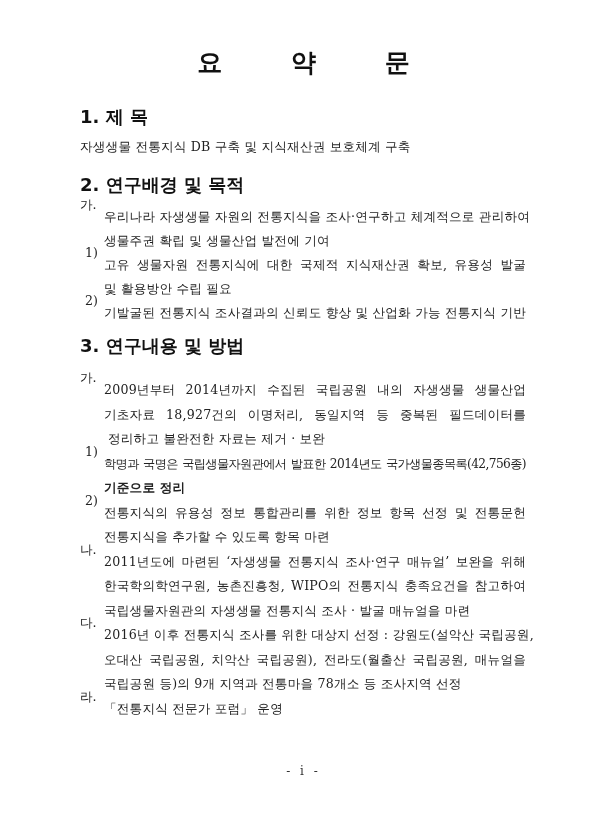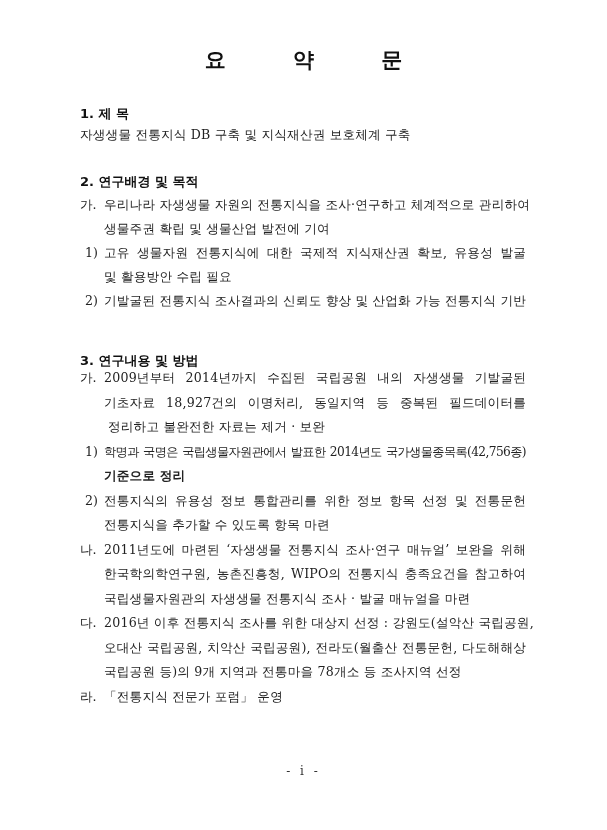--- a/index.html
+++ b/index.html
@@ -1,25 +1,25 @@
 <!DOCTYPE html>
 <html><head>
   <meta charset="utf-8">
   <style>
     html, body { margin: 0; padding: 0; background: #ffffff; }
     body { width: 607px; height: 830px; position: relative; overflow: hidden;
            font-family: "DejaVu Serif", "Liberation Serif", serif; color: #1a1a1a; }
     .page { position: absolute; left: 0; top: 0; width: 607px; height: 830px; }
     .title { position: absolute; top: 46px; left: 0; width: 607px; text-align: center;
-             font-family: "DejaVu Sans", sans-serif; font-weight: bold; font-size: 21px;
+             font-family: "DejaVu Sans", sans-serif; font-weight: bold; font-size: 25px;
              letter-spacing: 30px; padding-left: 30px; box-sizing: border-box; color: #111; }
     .heading { position: absolute; left: 80px; font-family: "DejaVu Sans", sans-serif;
-               font-weight: bold; font-size: 13px; color: #111; white-space: nowrap; }
+               font-weight: bold; font-size: 18px; color: #111; white-space: nowrap; }
     .line { position: absolute; font-size: 12.6px; white-space: nowrap; color: #222;
-            letter-spacing: 0.2px; }
+            letter-spacing: 0.2px; margin-top: 12px; }
     .mk { position: absolute; white-space: nowrap; font-size: 12.6px; color: #222; }
     .justify { text-align: justify; text-align-last: justify; }
     .footer { position: absolute; top: 764px; left: 0; width: 607px; text-align: center;
               font-size: 12px; color: #333; letter-spacing: 3px; }
   </style>
 </head>
 <body>
 
 <div class="page">
 
@@ -34,42 +34,42 @@
   <div class="line" style="left:104px; top:221px;">생물주권 확립 및 생물산업 발전에 기여</div>
   <div class="line justify" style="left:104px; top:197px; width:422px;">우리나라 자생생물 자원의 전통지식을 조사·연구하고 체계적으로 관리하여</div>
 
   <div class="mk" style="left:85px; top:245px;">1)</div>
   <div class="line justify" style="left:104px; top:245px; width:422px;">고유 생물자원 전통지식에 대한 국제적 지식재산권 확보, 유용성 발굴</div>
   <div class="line" style="left:104px; top:269px;">및 활용방안 수립 필요</div>
 
   <div class="mk" style="left:85px; top:293px;">2)</div>
   <div class="line justify" style="left:104px; top:293px; width:422px;">기발굴된 전통지식 조사결과의 신뢰도 향상 및 산업화 가능 전통지식 기반</div>
 
-  <div class="heading" style="top:352px;">3. 연구내용 및 방법</div>
+  <div class="heading" style="top:334px;">3. 연구내용 및 방법</div>
 
   <div class="mk" style="left:80px; top:370px;">가.</div>
-  <div class="line justify" style="left:104px; top:370px; width:422px;">2009년부터 2014년까지 수집된 국립공원 내의 자생생물 기발굴된</div>
+  <div class="line justify" style="left:104px; top:370px; width:422px;">2009년부터 2014년까지 수집된 국립공원 내의 자생생물 생물산업</div>
   <div class="line justify" style="left:104px; top:395px; width:422px;">기초자료 18,927건의 이명처리, 동일지역 등 중복된 필드데이터를</div>
   <div class="line" style="left:108px; top:419px;">정리하고 불완전한 자료는 제거 · 보완</div>
 
   <div class="mk" style="left:85px; top:444px;">1)</div>
   <div class="line justify" style="left:104px; top:444px; width:422px; letter-spacing:-0.6px; font-size:12.2px;">학명과 국명은 국립생물자원관에서 발표한 2014년도 국가생물종목록(42,756종)</div>
   <div class="line" style="left:104px; top:468px;font-weight:bold;">기준으로 정리</div>
 
   <div class="mk" style="left:85px; top:493px;">2)</div>
   <div class="line justify" style="left:104px; top:493px; width:422px;">전통지식의 유용성 정보 통합관리를 위한 정보 항목 선정 및 전통문헌</div>
   <div class="line" style="left:104px; top:517px;">전통지식을 추가할 수 있도록 항목 마련</div>
 
   <div class="mk" style="left:80px; top:542px;">나.</div>
   <div class="line justify" style="left:104px; top:542px; width:422px;">2011년도에 마련된 ‘자생생물 전통지식 조사·연구 매뉴얼’ 보완을 위해</div>
   <div class="line justify" style="left:104px; top:566px; width:422px;">한국학의학연구원, 농촌진흥청, WIPO의 전통지식 충족요건을 참고하여</div>
   <div class="line" style="left:104px; top:591px;">국립생물자원관의 자생생물 전통지식 조사 · 발굴 매뉴얼을 마련</div>
 
   <div class="mk" style="left:80px; top:615px;">다.</div>
   <div class="line justify" style="left:104px; top:615px; width:422px;">2016년 이후 전통지식 조사를 위한 대상지 선정 : 강원도(설악산 국립공원,</div>
-  <div class="line justify" style="left:104px; top:640px; width:422px;">오대산 국립공원, 치악산 국립공원), 전라도(월출산 전통문헌, 다도해해상</div>
+  <div class="line justify" style="left:104px; top:640px; width:422px;">오대산 국립공원, 치악산 국립공원), 전라도(월출산 국립공원, 매뉴얼을</div>
   <div class="line" style="left:104px; top:664px;">국립공원 등)의 9개 지역과 전통마을 78개소 등 조사지역 선정</div>
 
   <div class="mk" style="left:80px; top:689px;">라.</div>
   <div class="line" style="left:104px; top:689px;">「전통지식 전문가 포럼」 운영</div>
 
   <div class="footer">- i -</div>
 </div>
 
 </body></html>

